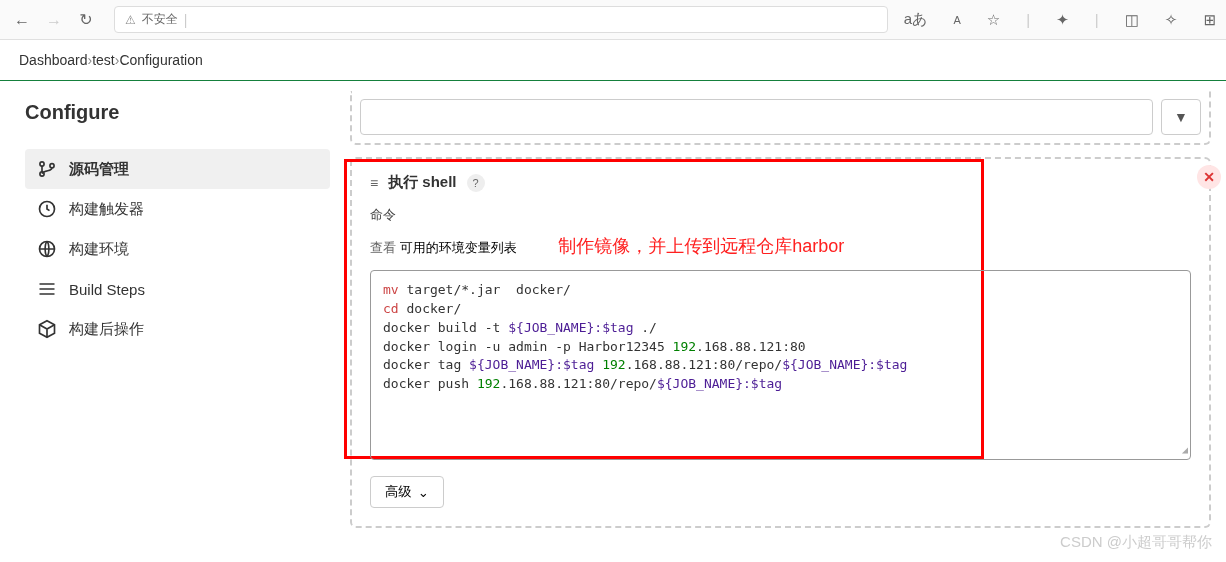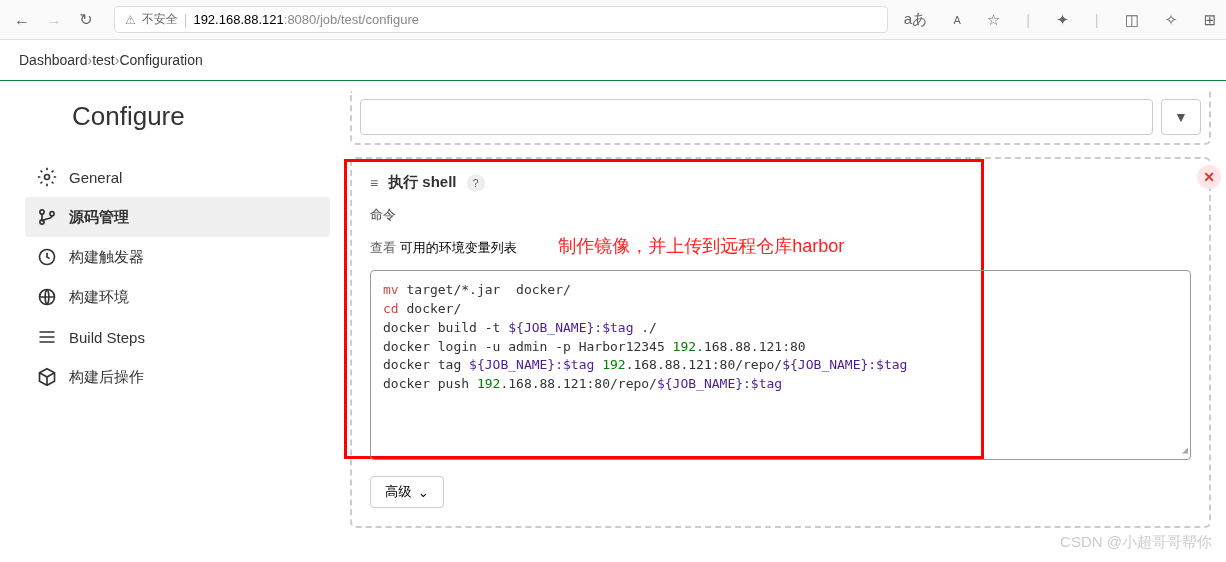--- a/index.html
+++ b/index.html
@@ -19,21 +19,21 @@
     .sep { color: #ccc; }
     
     
     .breadcrumb { display: flex; gap: 0; padding: 12px 19px; color: #333; border-bottom: 1px solid #15803d; }
     .breadcrumb span { cursor: pointer; }
     .bc-sep { color: #888; }
     
     
     .main { display: flex; }
     .sidebar { width: 340px; padding: 20px 10px 20px 25px; }
-    .sidebar h1 { font-size: 26px; font-weight: 400; margin-bottom: 25px; margin-left: 47px; }
+    .sidebar h1 { font-size: 20px; font-weight: 700; margin-bottom: 25px; }
     .side-item { display: flex; align-items: center; gap: 12px; padding: 10px 12px; cursor: pointer; border-radius: 4px; font-size: 15px; }
     .side-item.active { background: #f0f0f0; font-weight: 600; align-items: center; }
     .side-icon { width: 20px; height: 20px; display: flex; align-items: center; justify-content: center; }
     
     .content { flex: 1; padding: 10px 15px 20px 10px; }
     
     
     .dashed-top { border: 2px dashed #ccc; border-top: none; border-radius: 0 0 6px 6px; padding: 8px; margin-bottom: 12px; display:flex; gap: 8px; }
     .text-input { flex: 1; height: 36px; border: 1px solid #ccc; border-radius: 4px; padding: 4px 8px; }
     .dropdown-btn { width: 40px; height: 36px; border: 1px solid #ccc; border-radius: 4px; display:flex; align-items:center; justify-content:center; color:#555; cursor:pointer; }
@@ -70,23 +70,20 @@
 <body>
 
 <div class="browser-bar">
   <div class="nav-btn">←</div>
   <div class="nav-btn" style="color:#ccc">→</div>
   <div class="nav-btn">↻</div>
   <div class="url-bar">
     <span class="warn">⚠</span>
     <span class="insecure">不安全</span>
     <span class="sep">|</span>
-    <span class="url-text">
-      <span class="url-host">192.168.88.121</span><span class="url-path">:8080</span><span class="url-path">/job/test/configure</span>
-    </span>
   </div>
   <div class="toolbar-icons">
     <span>aあ</span>
     <span style="font-size:11px">A</span>
     <span>☆</span>
     <span class="sep">|</span>
     <span>✦</span>
     <span class="sep">|</span>
     <span>◫</span>
     <span>✧</span>
@@ -98,29 +95,20 @@
   <span>Dashboard</span>
   <span class="bc-sep">›</span>
   <span>test</span>
   <span class="bc-sep">›</span>
   <span>Configuration</span>
 </div>
 
 <div class="main">
   <div class="sidebar">
     <h1>Configure</h1>
-    <div class="side-item">
-      <span class="side-icon">
-          <svg viewBox="0 0 24 24" fill="none" stroke="currentColor" stroke-width="2">
-            <circle cx="12" cy="12" r="3"></circle>
-            <path d="M12 1v3m0 16v3M4.2 4.2l2.1 2.1m11.4 11.4l2.1 2.1M1 12h3m16 0h3M4.2 19.8l2.1-2.1m11.4-11.4l2.1-2.1"></path>
-          </svg>
-        </span>
-      <span>General</span>
-    </div>
     <div class="side-item active">
       <span class="side-icon">
           <svg viewBox="0 0 24 24" fill="none" stroke="currentColor" stroke-width="2">
             <circle cx="6" cy="6" r="2.5"></circle>
             <circle cx="6" cy="18" r="2.5"></circle>
             <circle cx="18" cy="8" r="2.5"></circle>
             <path d="M6 8.5v7M18 10.5c0 5-9 2-12 7"></path>
           </svg>
         </span>
       <span>源码管理</span>

